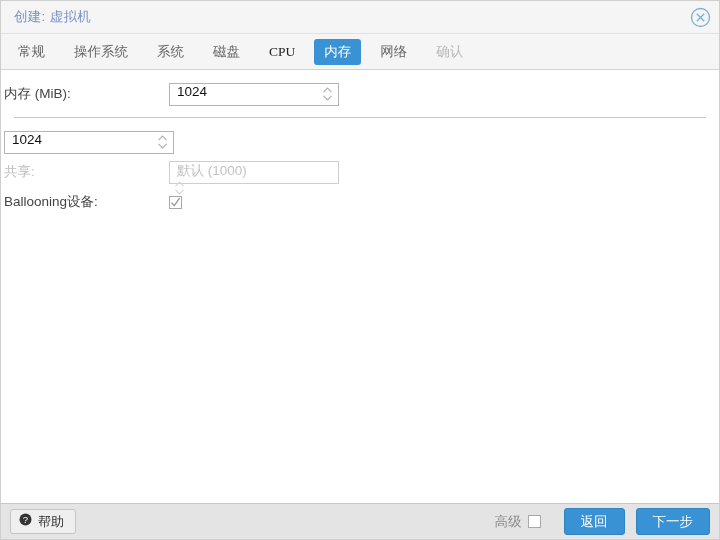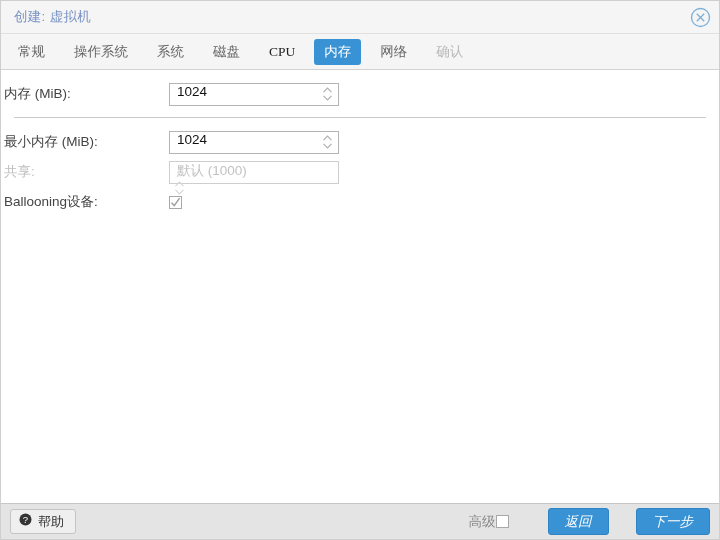--- a/index.html
+++ b/index.html
@@ -181,39 +181,39 @@
     padding: 3px 11px 3px 8px;
     font-size: 13px;
     color: #333333;
     cursor: pointer;
     line-height: 17px;
   }
   .spacer { flex: 1 1 auto; }
   .adv-wrap {
     display: inline-flex;
     align-items: center;
+    gap: 6px;
     margin-right: 12px;
   }
   .adv-label {
     font-size: 13.5px;
     color: #8a8a8a;
     user-select: none;
   }
   .btn {
     background: #3892d4;
     border: 1px solid #2f84c4;
     border-radius: 3px;
     color: #ffffff;
     font-size: 13.5px;
     padding: 4px 16px;
-    margin-left: 27px;
+    margin-left: 11px;
     cursor: pointer;
     line-height: 17px;
     white-space: nowrap;
-    font-style: italic;
   }
 </style>
 </head>
 <body>
 
 <div class="window">
 
   <div class="titlebar">
     <div class="title-text">创建: 虚拟机</div>
     <div class="close-btn">
@@ -246,21 +246,20 @@
             <path d="M1.5 6.2 L5.5 2.2 L9.5 6.2" fill="none" stroke="#b0b0b0" stroke-width="1.2"></path>
             <path d="M1.5 9.8 L5.5 13.8 L9.5 9.8" fill="none" stroke="#b0b0b0" stroke-width="1.2"></path>
           </svg>
         </div>
       </div>
     </div>
 
     <div class="sep"></div>
 
     <div class="row">
-      <div class="lbl">最小内存 (MiB):</div>
       <div class="spinner">
         <div class="val">1024</div>
         <div class="spin-arrows">
           <svg width="11" height="16" viewBox="0 0 11 16" aria-hidden="true">
             <path d="M1.5 6.2 L5.5 2.2 L9.5 6.2" fill="none" stroke="#b0b0b0" stroke-width="1.2"></path>
             <path d="M1.5 9.8 L5.5 13.8 L9.5 9.8" fill="none" stroke="#b0b0b0" stroke-width="1.2"></path>
           </svg>
         </div>
       </div>
     </div>

